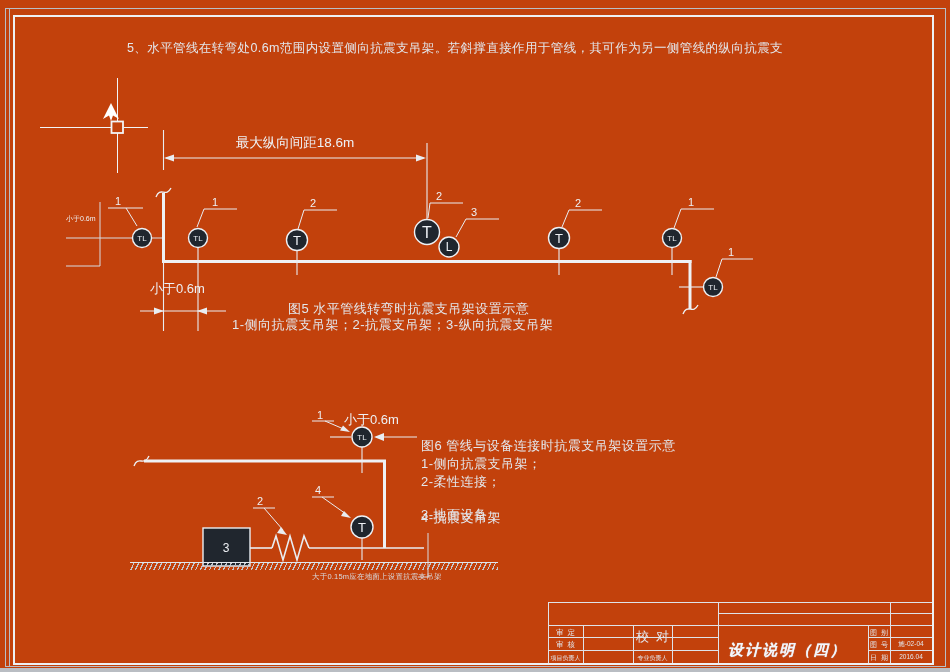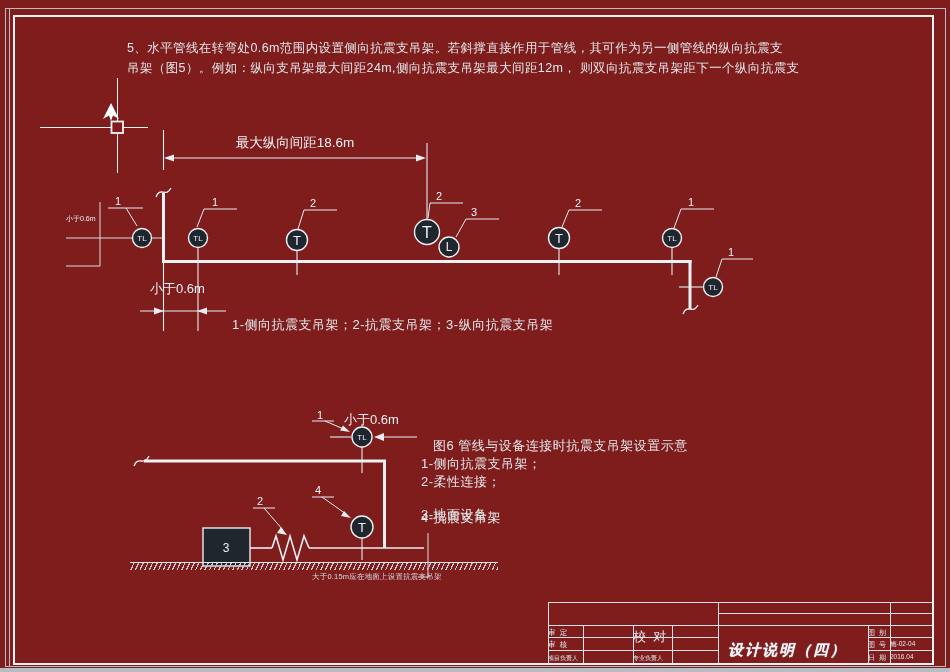--- a/index.html
+++ b/index.html
@@ -2,60 +2,59 @@
 <html><head>
 <meta charset="utf-8">
 <style>
   html,body{margin:0;padding:0;}
   body{
     width:950px;height:672px;overflow:hidden;
     background:#20262e;
     font-family:"Liberation Sans", sans-serif;
     color:#e6eaef;
   }
-  #canvas{position:relative;width:950px;height:672px;background:#7f1d1d;}
+  #canvas{position:relative;width:950px;height:672px;background:#c2410c;}
   .abs{position:absolute;}
   
   .frame-outer{left:5px;top:8px;width:939px;height:657px;border:1px solid #b9bec6;}
   .frame-extra{left:9px;top:8px;width:1px;height:658px;background:#b9bec6;}
   .frame-inner{left:13px;top:15px;width:917px;height:646px;border:2px solid #edf0f4;}
   .bottom-strip{left:0;top:668px;width:950px;height:4px;background:#b9bdc3;}
   
   .note-line{font-size:12.5px;line-height:19.5px;letter-spacing:.4px;color:#e3e7ec;white-space:pre;}
   .hl-line{display:inline-block;background:#2b3750;color:#ffffff;font-weight:bold;
            font-size:12.5px;line-height:17px;letter-spacing:.4px;white-space:pre;
            padding:1px 3px;margin-bottom:2px;text-shadow:0 0 1px #aebfe2;}
   .cap{font-size:13px;letter-spacing:.5px;color:#e3e7ec;white-space:pre;}
   .tiny{font-size:7.5px;color:#d8dce2;white-space:pre;letter-spacing:.2px;}
   
   .ground{left:130px;top:562px;width:368px;height:7px;
     border-top:1.5px solid #e3e7ec;
     background:repeating-linear-gradient(115deg, rgba(0,0,0,0) 0px, rgba(0,0,0,0) 3px, #c3c8cf 3px, #c3c8cf 4.2px);}
   
   .tb-h{background:#dfe3e9;height:1px;position:absolute;}
   .tb-v{background:#dfe3e9;width:1px;position:absolute;}
-  .tb-text{position:absolute;color:#e2e6ec;white-space:pre;text-align:left;overflow:hidden;}
+  .tb-text{position:absolute;color:#e2e6ec;white-space:pre;text-align:center;overflow:hidden;}
   .tb-title{position:absolute;color:#f4f6fa;font-weight:bold;font-size:15px;letter-spacing:2px;
             text-align:left;white-space:pre;text-shadow:0 0 1px #cfd6e2;font-style:italic;}
   svg{position:absolute;overflow:visible;}
   svg text{fill:#eef1f5;font-family:"Liberation Sans",sans-serif;}
 </style>
 </head>
 <body>
 
 <div id="canvas">
 
   <div class="abs frame-outer"></div>
   <div class="abs frame-extra"></div>
   <div class="abs frame-inner"></div>
   <div class="abs bottom-strip"></div>
 
   <div class="abs" style="left:127px;top:39px;">
     <div class="note-line">5、水平管线在转弯处0.6m范围内设置侧向抗震支吊架。若斜撑直接作用于管线，其可作为另一侧管线的纵向抗震支</div>
-    <div class="note-line">吊架（图5）。例如：纵向支吊架最大间距24m,侧向抗震支吊架最大间距12m， 则双向抗震支吊架距下一个纵向抗震支</div>
   </div>
 
 
   <svg style="left:30px;top:70px;" width="165" height="115" viewBox="30 70 165 115">
     <g stroke="#f2f4f7" stroke-width="1">
       <line x1="40" y1="127.5" x2="111" y2="127.5"></line>
       <line x1="123.5" y1="127.5" x2="148" y2="127.5"></line>
       <line x1="117.5" y1="78" x2="117.5" y2="121"></line>
       <line x1="117.5" y1="133" x2="117.5" y2="173"></line>
     </g>
@@ -152,20 +151,21 @@
       <text x="198" y="241" font-size="8">TL</text>
       <text x="297" y="245" font-size="13">T</text>
       <text x="427" y="238" font-size="16">T</text>
       <text x="449" y="251" font-size="12">L</text>
       <text x="559" y="243" font-size="13">T</text>
       <text x="672" y="241" font-size="8">TL</text>
       <text x="713" y="290" font-size="8">TL</text>
     </g>
   </svg>
 
+  <div class="abs cap" style="left:288px;top:300px;">图5 水平管线转弯时抗震支吊架设置示意</div>
   <div class="abs cap" style="left:232px;top:316px;">1-侧向抗震支吊架；2-抗震支吊架；3-纵向抗震支吊架</div>
 
   <svg style="left:120px;top:400px;" width="600" height="195" viewBox="120 400 600 195">
 
     <g stroke="#e9edf2" stroke-width="1">
       <line x1="312" y1="421" x2="334" y2="421"></line>
       <line x1="325" y1="421" x2="346" y2="430"></line>
     </g>
     <polygon points="350,432 340,430.5 343,425.5" fill="#e9edf2"></polygon>
     <text x="317" y="419" font-size="11">1</text>
@@ -215,21 +215,21 @@
 
     <g stroke="#d8dce2" stroke-width="1">
       <line x1="428" y1="533" x2="428" y2="577"></line>
       <line x1="418" y1="577" x2="429" y2="577"></line>
     </g>
   </svg>
 
   <div class="abs ground"></div>
   <div class="abs tiny" style="left:312px;top:572px;">大于0.15m应在地面上设置抗震支吊架</div>
 
-  <div class="abs cap" style="left:421px;top:437px;margin-left:12px;">图6 管线与设备连接时抗震支吊架设置示意</div>
+  <div class="abs cap" style="left:421px;top:437px;">图6 管线与设备连接时抗震支吊架设置示意</div>
   <div class="abs cap" style="left:421px;top:455px;">1-侧向抗震支吊架；</div>
   <div class="abs cap" style="left:421px;top:473px;">2-柔性连接；</div>
   <div class="abs cap" style="left:421px;top:506px;text-align:right;">3-地面设备；</div>
   <div class="abs cap" style="left:421px;top:509px;">4-抗震支吊架</div>
 
   <div>
 
     <div class="tb-h" style="left:548px;top:602px;width:384px;"></div>
     <div class="tb-h" style="left:718px;top:613px;width:214px;"></div>
     <div class="tb-h" style="left:548px;top:625px;width:384px;"></div>

